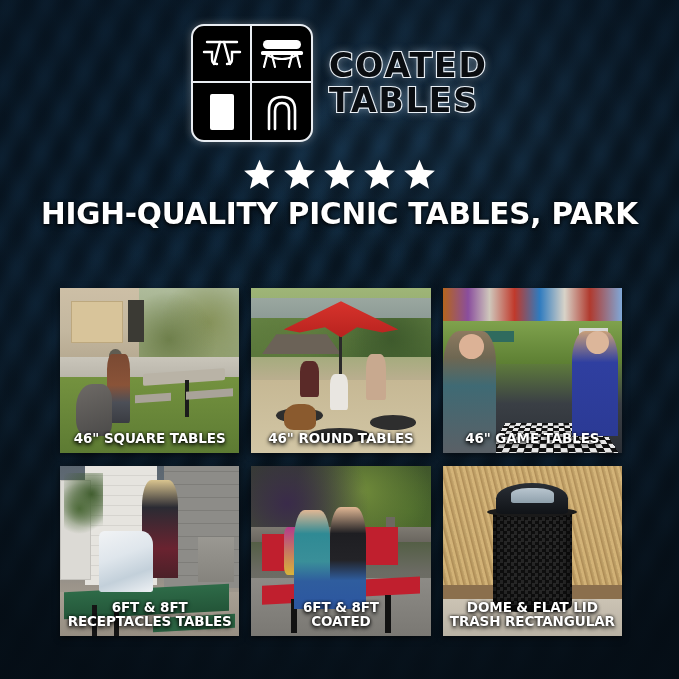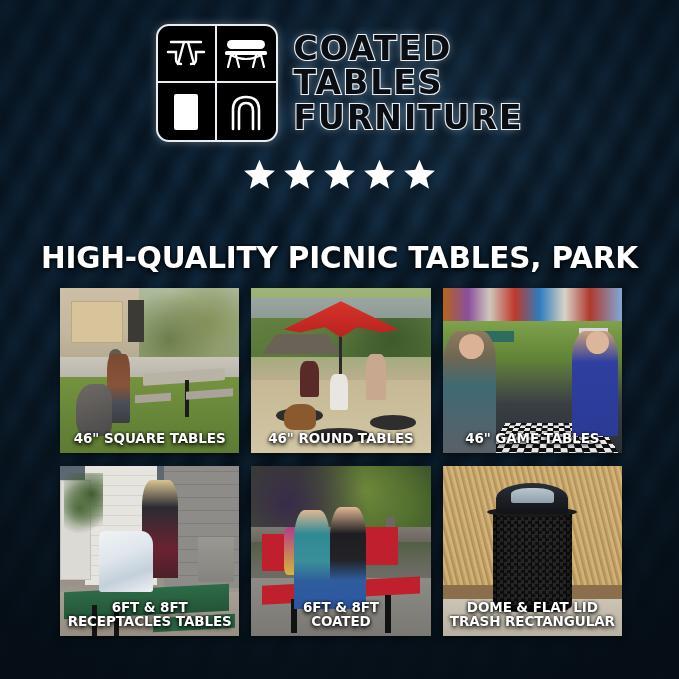--- a/index.html
+++ b/index.html
@@ -78,21 +78,21 @@
     position:absolute;left:0;right:0;top:198px;
     text-align:center;color:#ffffff;
     font-family:"DejaVu Sans", sans-serif;
     font-weight:bold;
     font-size:29.5px;
     line-height:1.14;
     letter-spacing:-0.2px;
     text-shadow:0 2px 5px rgba(0,0,0,0.85), 0 0 3px rgba(0,0,0,0.7);
     padding:0 26px;
   }
-  .headline .hl-line{display:block;margin-top:44px;}
+  .headline .hl-line{display:block;}
 
   
   .grid{
     position:absolute;left:60px;top:288px;width:562px;
     display:grid;grid-template-columns:repeat(3,1fr);
     gap:13px 12px;
   }
   .tile{
     position:relative;height:165px;overflow:hidden;
     background:#1c242c;
@@ -260,21 +260,20 @@
               <path d="M7 37 L7 18 Q7 5 20 5 Q33 5 33 18 L33 37"></path>
               <path d="M13 37 L13 19 Q13 11 20 11 Q27 11 27 19 L27 37"></path>
             </g>
           </svg>
         </div>
       </div>
 
       <div class="logo-words">
         <span class="logo-word">COATED</span>
         <span class="logo-word">TABLES</span>
-        <span class="logo-word">FURNITURE</span>
       </div>
     </div>
 
     <div class="stars">
       <svg class="star" viewBox="0 0 24 24">
           <polygon fill="#ffffff" points="12,1.2 15.1,8.6 23.2,9.2 17,14.5 18.9,22.3 12,18 5.1,22.3 7,14.5 0.8,9.2 8.9,8.6"></polygon>
         </svg>
       <svg class="star" viewBox="0 0 24 24">
           <polygon fill="#ffffff" points="12,1.2 15.1,8.6 23.2,9.2 17,14.5 18.9,22.3 12,18 5.1,22.3 7,14.5 0.8,9.2 8.9,8.6"></polygon>
         </svg>

